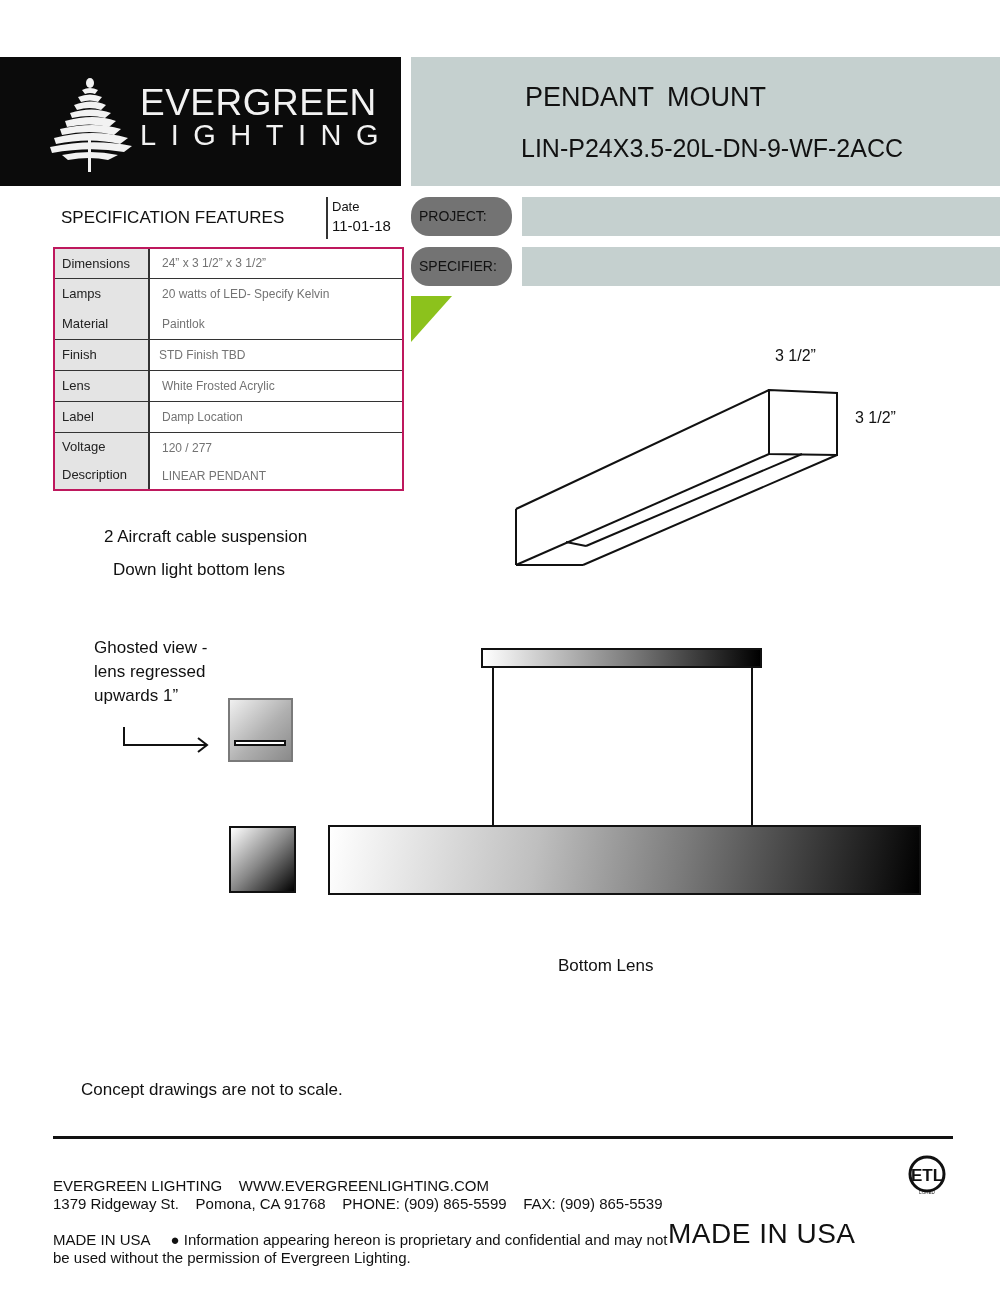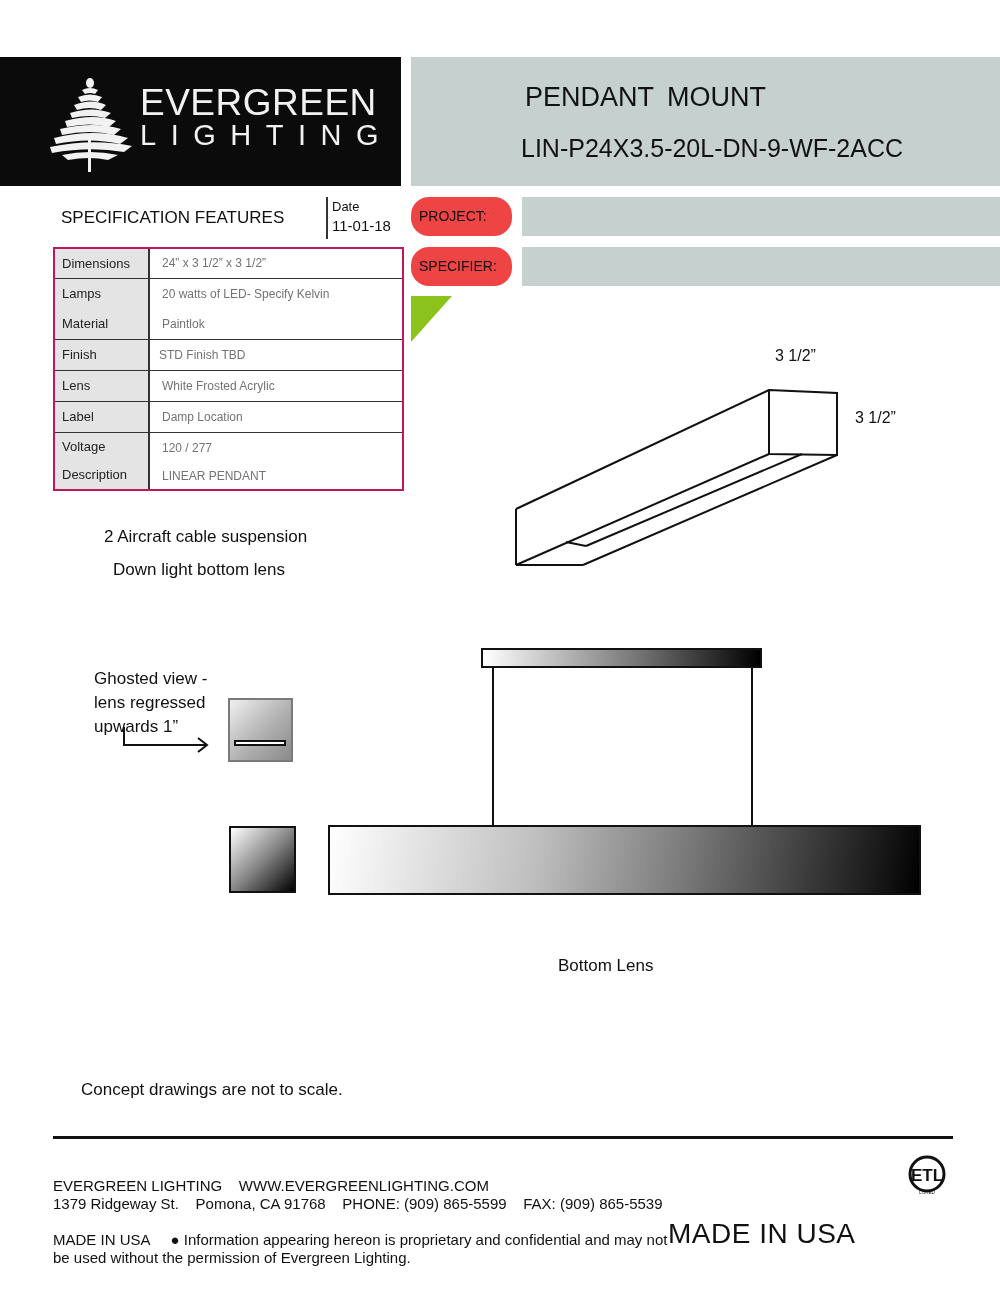--- a/index.html
+++ b/index.html
@@ -27,30 +27,30 @@
   .spec-table { left: 53px; top: 247px; width: 347px; border: 2px solid #be185d; border-collapse: collapse; }
   .spec-group { display: flex; border-bottom: 1.5px solid #333; }
   .spec-group:last-child { border-bottom: none; }
   .spec-labels { width: 93px; background: #e4e4e4; border-right: 2px solid #333; flex: none; }
   .spec-values { flex: 1; }
   .spec-cell-l { height: 30px; line-height: 30px; font-size: 13px; padding-left: 7px; color: #222; }
   .spec-cell-v { height: 30px; line-height: 30px; font-size: 12px; padding-left: 12px; color: #737373; white-space: nowrap; }
   .spec-group.first .spec-cell-l, .spec-group.first .spec-cell-v { height: 29px; line-height: 29px; }
 
   
-  .field-label { width: 101px; height: 39px; background: #ef4444; font-size: 14px; line-height: 39px; padding-left: 8px; box-sizing: border-box; color: #111; border-radius: 18px; }
+  .field-label { width: 101px; height: 39px; background: #737373; font-size: 14px; line-height: 39px; padding-left: 8px; box-sizing: border-box; color: #111; border-radius: 18px; }
   .field-input { width: 478px; height: 39px; background: #c5d0cf; }
   .green-tri { left: 411px; top: 296px; width: 0; height: 0; border-top: 46px solid #8cc21c; border-right: 41px solid transparent; }
 
   
   .note { font-size: 17px; color: #111; }
 
   
   .dim-label { font-size: 16px; color: #111; }
-  .ghost-text { left: 94px; top: 667px; font-size: 17px; line-height: 24px; color: #111; }
+  .ghost-text { left: 94px; top: 636px; font-size: 17px; line-height: 24px; color: #111; }
 
   .sq-ghost { left: 228px; top: 698px; width: 65px; height: 64px; border: 2px solid #7a7a7a; box-sizing: border-box;
               background: linear-gradient(135deg, #f0f0f0 0%, #b0b0b0 55%, #8a8a8a 100%); }
   .sq-ghost-lens { left: 234px; top: 740px; width: 52px; height: 6px; border: 2px solid #111; background: #fff; box-sizing: border-box; }
   .sq-solid { left: 229px; top: 826px; width: 67px; height: 67px; border: 2px solid #111; box-sizing: border-box;
               background: linear-gradient(135deg, #ffffff 0%, #888 50%, #000 100%); }
 
   .canopy { left: 481px; top: 648px; width: 281px; height: 20px; border: 2px solid #111; box-sizing: border-box;
             background: linear-gradient(90deg, #ffffff 0%, #777 55%, #000 100%); }
   .cable-l { left: 492px; top: 668px; width: 2px; height: 158px; background: #111; }

